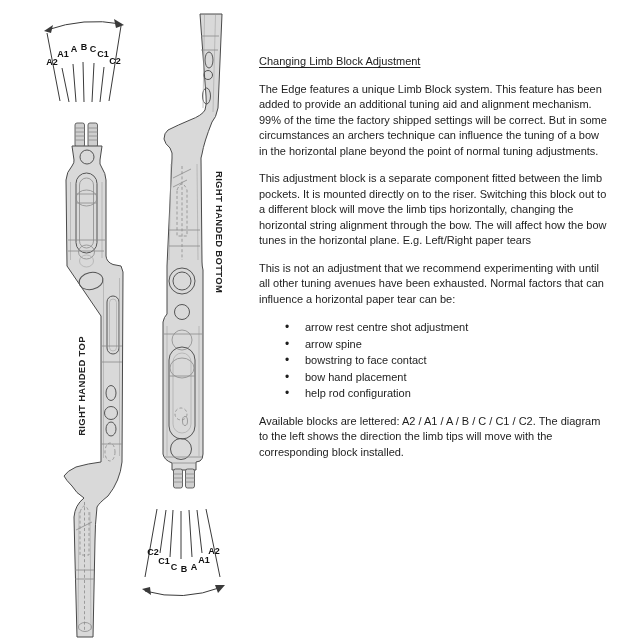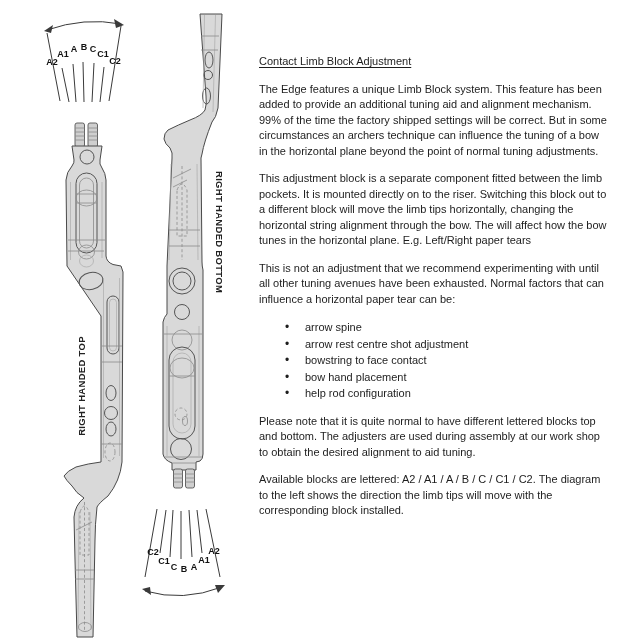--- a/index.html
+++ b/index.html
@@ -193,28 +193,27 @@
     <text class="fanlabel" x="56" y="66" text-anchor="middle">A</text>
     <text class="fanlabel" x="66" y="59" text-anchor="middle">A1</text>
     <text class="fanlabel" x="76" y="50" text-anchor="middle">A2</text>
 
     <path class="fanline" d="M7,87 Q45,98 84,83"></path>
     <polygon class="arrowhead" points="4,85 13,91 12,83"></polygon>
     <polygon class="arrowhead" points="87,81 77,81 80,89"></polygon>
   </svg>
 
   <div id="text-col">
-    <h1 class="heading">Contact Limb Block Adjustment</h1>
+    <h1 class="heading">Changing Limb Block Adjustment</h1>
     <p>The Edge features a unique Limb Block system. This feature has been added to provide an additional tuning aid and alignment mechanism.  99% of the time the factory shipped settings will be correct.  But in some circumstances an archers technique can influence the tuning of a bow in the horizontal plane beyond the point of normal tuning adjustments.</p>
     <p>This adjustment block is a separate component fitted between the limb pockets.  It is mounted directly on to the riser.  Switching this block out to a different block will move the limb tips horizontally, changing the horizontal string alignment through the bow.  The will affect how the bow tunes in the horizontal plane. E.g. Left/Right paper tears</p>
     <p>This is not an adjustment that we recommend experimenting with until all other tuning avenues have been exhausted.  Normal factors that can influence a horizontal paper tear can be:</p>
     <ul>
+      <li>arrow rest centre shot adjustment</li>
       <li>arrow spine</li>
-      <li>arrow rest centre shot adjustment</li>
       <li>bowstring to face contact</li>
       <li>bow hand placement</li>
       <li>help rod configuration</li>
     </ul>
-    <p>Please note that it is quite normal to have different lettered blocks top and bottom.  The adjusters are used during assembly at our work shop to obtain the desired alignment to aid tuning.</p>
     <p>Available blocks are lettered: A2 / A1 / A / B / C / C1 / C2. The diagram to the left shows the direction the limb tips will move with the corresponding block installed.</p>
   </div>
 
 </div>
 
 </body></html>

